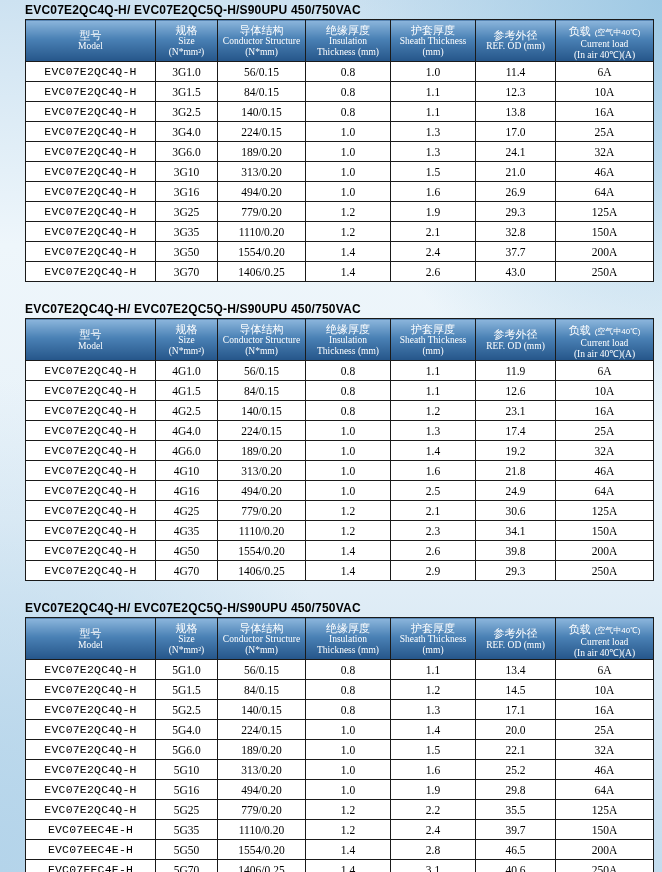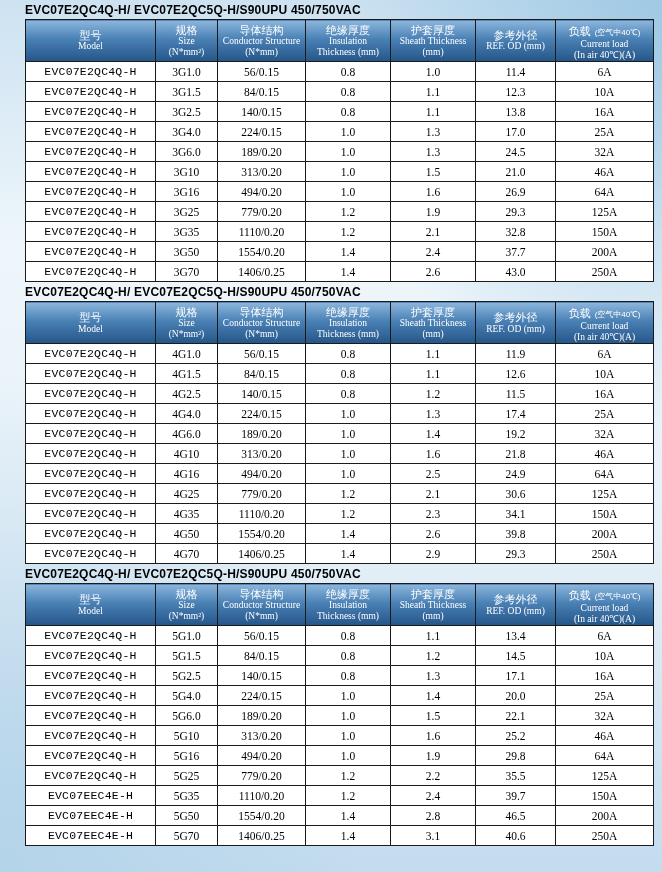--- a/index.html
+++ b/index.html
@@ -8,21 +8,21 @@
     width: 662px;
     height: 872px;
     overflow: hidden;
     font-family: "Liberation Serif", serif;
     background:
       radial-gradient(ellipse at 100% 0%, #9fc9e4 0%, rgba(255,255,255,0) 35%),
       radial-gradient(ellipse at 0% 100%, #b4d4ea 0%, rgba(255,255,255,0) 40%),
       linear-gradient(180deg, #cde2f1 0%, #eef6fb 28%, #e7f1f8 60%, #c3dcee 100%);
   }
   .page { padding: 2px 6px 0 25px; }
-  .block { margin-bottom: 3px; }
+  .block { margin-bottom: 20px; }
   .block-title {
     font-family: "Liberation Sans", sans-serif;
     font-weight: bold;
     font-size: 12px;
     color: #000;
     margin: 1px 0 2px 0;
     letter-spacing: 0.2px;
   }
   table {
     border-collapse: collapse;
@@ -152,21 +152,21 @@
             <td>1.3</td>
             <td>17.0</td>
             <td>25A</td>
           </tr>
           <tr>
             <td class="model-cell">EVC07E2QC4Q-H</td>
             <td>3G6.0</td>
             <td>189/0.20</td>
             <td>1.0</td>
             <td>1.3</td>
-            <td>24.5</td>
+            <td>24.1</td>
             <td>32A</td>
           </tr>
           <tr>
             <td class="model-cell">EVC07E2QC4Q-H</td>
             <td>3G10</td>
             <td>313/0.20</td>
             <td>1.0</td>
             <td>1.5</td>
             <td>21.0</td>
             <td>46A</td>
@@ -287,21 +287,21 @@
             <td>1.1</td>
             <td>12.6</td>
             <td>10A</td>
           </tr>
           <tr>
             <td class="model-cell">EVC07E2QC4Q-H</td>
             <td>4G2.5</td>
             <td>140/0.15</td>
             <td>0.8</td>
             <td>1.2</td>
-            <td>11.5</td>
+            <td>23.1</td>
             <td>16A</td>
           </tr>
           <tr>
             <td class="model-cell">EVC07E2QC4Q-H</td>
             <td>4G4.0</td>
             <td>224/0.15</td>
             <td>1.0</td>
             <td>1.3</td>
             <td>17.4</td>
             <td>25A</td>

